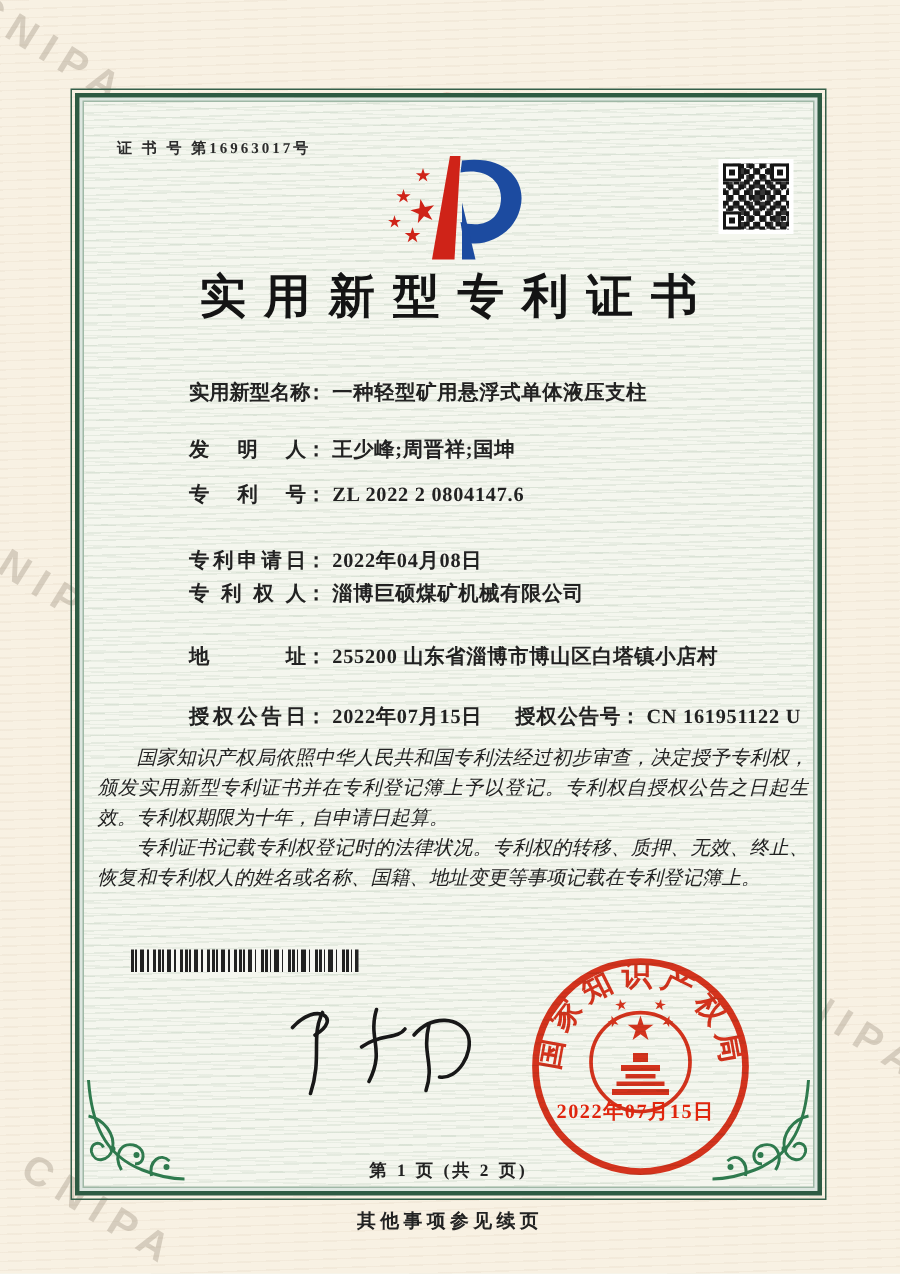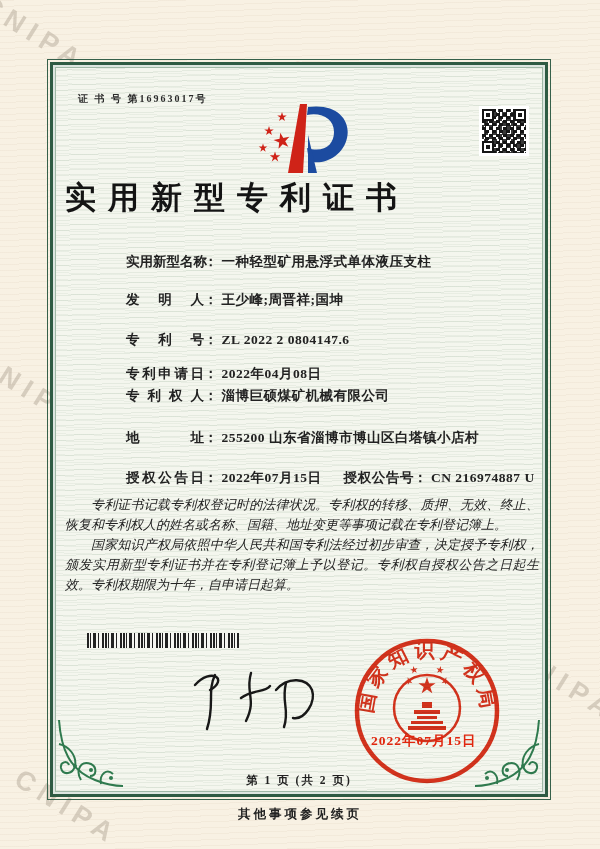--- a/index.html
+++ b/index.html
@@ -26,21 +26,21 @@
     letter-spacing:2px;color:#2b2b2b;}
   .logo{position:absolute;left:201px;top:36px;}
   .qr{position:absolute;left:426px;top:41px;width:50px;height:50px;background:#fff;}
   .qr-inner{position:absolute;inset:3px;
     background:
       repeating-conic-gradient(#151515 0% 25%, transparent 0% 50%) 0 0/7px 7px,
       repeating-conic-gradient(transparent 0% 25%, rgba(21,21,21,.85) 0% 50%) 2px 3px/9px 9px;}
   .fp{position:absolute;width:12px;height:12px;border:2px solid #151515;background:#fff;box-sizing:border-box;}
   .fp i{position:absolute;inset:2px;background:#151515;}
   .fp.tl{left:3px;top:3px}.fp.tr{right:3px;top:3px}.fp.bl{left:3px;bottom:3px}
-  .title{position:absolute;left:0;top:112px;width:100%;
+  .title{position:absolute;left:0;top:112px;width:100%;text-align:center;
     font-size:31px;font-weight:600;letter-spacing:12px;color:#141414;text-indent:12px;}
   .rows{position:absolute;left:25px;top:188px;width:450px;}
   .row{position:absolute;left:0;white-space:nowrap;font-size:13.5px;font-weight:600;color:#222;margin-left:48px;}
   .row .lbl{display:inline-block;width:78px;text-align:justify;text-align-last:justify;}
   .row .lbl2{display:inline-block;width:70px;text-align:justify;text-align-last:justify;margin-left:22px;}
   .row .val{margin-left:4px;letter-spacing:.5px;}
   .paras{position:absolute;left:12px;top:430px;width:474px;font-size:13px;line-height:20px;
     color:#222;font-style:italic;text-align:justify;}
   .paras p{margin:0;text-indent:2em;}
   .barcode{position:absolute;left:34px;top:568px;width:152px;height:15px;
@@ -107,40 +107,40 @@
 
   <div class="title">实用新型专利证书</div>
 
   <div class="rows">
     <div class="row" style="top:0">
       <span class="lbl">实用新型名称</span><span>：</span><span class="val">一种轻型矿用悬浮式单体液压支柱</span>
     </div>
     <div class="row" style="top:38px">
       <span class="lbl">发明人</span><span>：</span><span class="val">王少峰;周晋祥;国坤</span>
     </div>
-    <div class="row" style="top:78px">
+    <div class="row" style="top:68px">
       <span class="lbl">专利号</span><span>：</span><span class="val">ZL 2022 2 0804147.6</span>
     </div>
     <div class="row" style="top:112px">
       <span class="lbl">专利申请日</span><span>：</span><span class="val">2022年04月08日</span>
     </div>
     <div class="row" style="top:134px">
       <span class="lbl">专利权人</span><span>：</span><span class="val">淄博巨硕煤矿机械有限公司</span>
     </div>
     <div class="row" style="top:176px">
       <span class="lbl">地址</span><span>：</span><span class="val">255200 山东省淄博市博山区白塔镇小店村</span>
     </div>
     <div class="row" style="top:216px">
-      <span class="lbl">授权公告日</span><span>：</span><span class="val">2022年07月15日</span><span class="lbl2">授权公告号</span><span>：</span><span class="val">CN 216974887 U</span>
+      <span class="lbl">授权公告日</span><span>：</span><span class="val">2022年07月15日</span><span class="lbl2">授权公告号</span><span>：</span><span class="val">CN 161951122 U</span>
     </div>
   </div>
 
   <div class="paras">
+    <p>国家知识产权局依照中华人民共和国专利法经过初步审查，决定授予专利权，颁发实用新型专利证书并在专利登记簿上予以登记。专利权自授权公告之日起生效。专利权期限为十年，自申请日起算。</p>
     <p>专利证书记载专利权登记时的法律状况。专利权的转移、质押、无效、终止、恢复和专利权人的姓名或名称、国籍、地址变更等事项记载在专利登记簿上。</p>
-    <p>国家知识产权局依照中华人民共和国专利法经过初步审查，决定授予专利权，颁发实用新型专利证书并在专利登记簿上予以登记。专利权自授权公告之日起生效。专利权期限为十年，自申请日起算。</p>
   </div>
 
   <div class="barcode"></div>
 
 
   <svg class="signature" width="160" height="75" viewBox="0 0 160 75">
     <g fill="none" stroke="#181818" stroke-width="2.4" stroke-linecap="round">
       <path d="M32,12 C24,28 32,42 24,66"></path>
       <path d="M12,22 C28,4 46,16 27,27"></path>
       <path d="M68,10 C62,30 74,36 63,58"></path>

